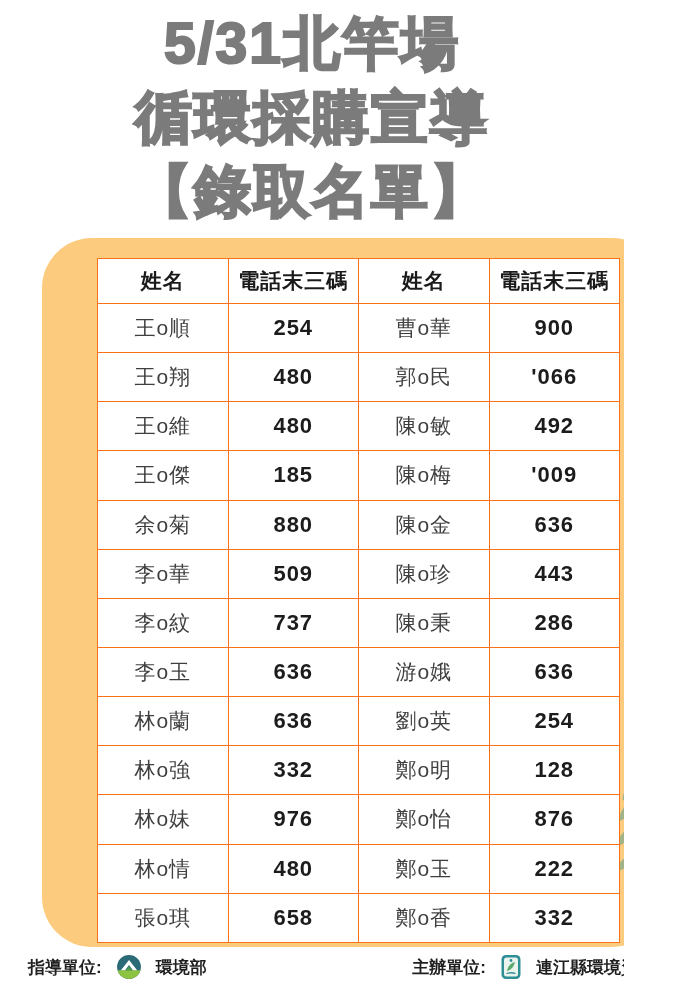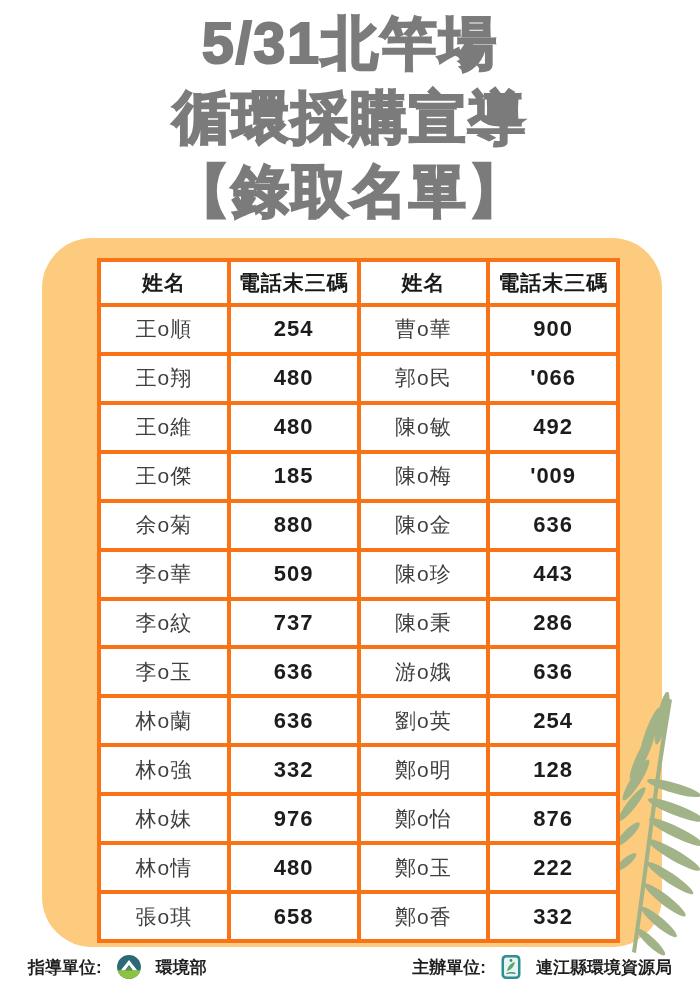--- a/index.html
+++ b/index.html
@@ -1,18 +1,18 @@
 <!DOCTYPE html>
 <html><head>
 <meta charset="utf-8">
 <style>
   * { margin:0; padding:0; box-sizing:border-box; }
   html,body { background:#ffffff; }
   .page {
-    position:relative; width:700px; height:990px; background:#ffffff;
+    position:relative; width:624px; height:990px; background:#ffffff;
     overflow:hidden; font-family:"Liberation Sans", sans-serif;text-decoration:underline;
   }
   .title {
     position:absolute; top:6px; left:0; width:100%;
     text-align:center; color:#7b7b7b;
     font-size:57px; font-weight:900; line-height:74px;
     letter-spacing:2px;
     -webkit-text-stroke:2.2px #7b7b7b;
   }
   .title div { white-space:nowrap; }
@@ -21,21 +21,21 @@
     background:#FDCB7D; border-radius:50px; z-index:0;
   }
   .leaf {
     position:absolute; left:612px; top:692px; width:88px; height:264px; z-index:1;
   }
   .roster {
     position:absolute; left:97px; top:258px; width:523px; height:685px;
     z-index:2; border-collapse:collapse; table-layout:fixed; background:#ffffff;
   }
   .roster th, .roster td {
-    border:4px solid #f97316; text-align:center; vertical-align:middle;
+    border:1px solid #f97316; text-align:center; vertical-align:middle;
     height:45px; padding:0;
   }
   .roster th { font-size:21px; font-weight:700; color:#1a1a1a; letter-spacing:1px; }
   td.name { font-size:21px; font-weight:400; color:#3f3f3f; letter-spacing:1px; }
   td.code { font-size:22px; font-weight:700; color:#1c1c1c; letter-spacing:1px; }
   .footer {
     position:absolute; left:0; bottom:6px; width:700px; height:34px;
     display:flex; align-items:center; justify-content:space-between;
     padding:0 28px; z-index:3;
   }

